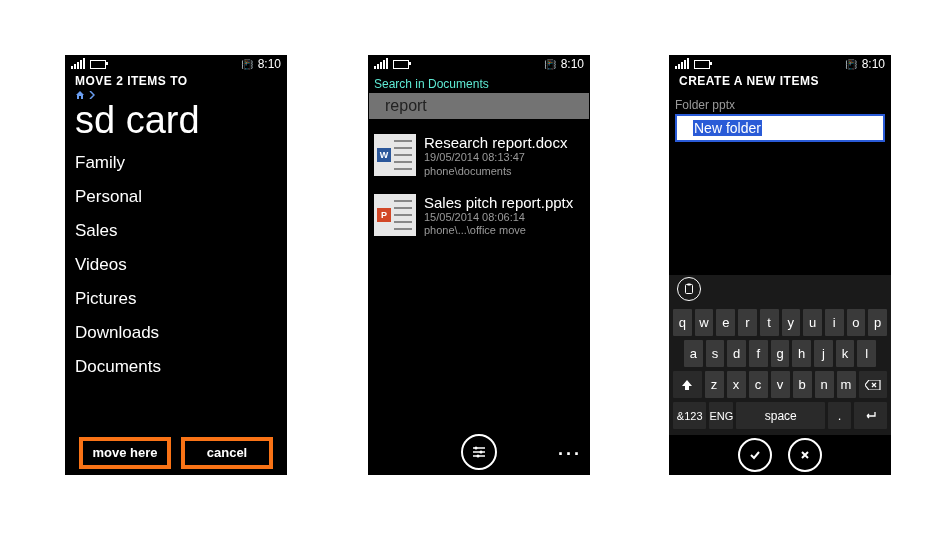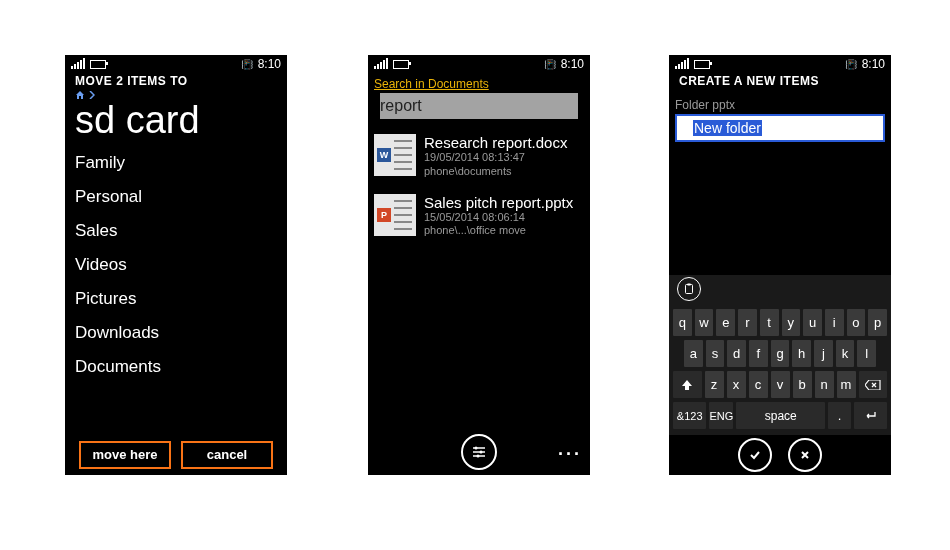--- a/index.html
+++ b/index.html
@@ -66,32 +66,32 @@
   .folders { padding: 0 10px; }
   .folders .item {
     font-size: 17px; font-weight: 300; padding: 7px 0 7px 0;
   }
   .p1 .button-row {
     position: absolute; left: 0; right: 0; bottom: 6px;
     display: flex; gap: 10px; padding: 0 14px;
   }
   .p1 .button-row button {
     flex: 1 1 0; background: transparent; color:#fff;
-    border: 2px solid #f97316; font-family: inherit;
+    border: 4px solid #f97316; font-family: inherit;
     font-size: 13px; font-weight: 600; padding: 4px 0 5px 0;
     text-transform: lowercase;
   }
 
   
   .search-label {
-    font-size: 12px; color: #eab308; padding: 6px 9px 2px 6px; font-weight:400;text-decoration:underline;
+    font-size: 12px; color: #5eead4; padding: 6px 9px 2px 6px; font-weight:400;
   }
   .search-box {
-    margin: 0 12px; background: #a3a3a3; color: #222;
-    padding: 4px 0; font-size: 16px; font-weight: 400;
+    margin: 0 1px; background: #737373; color: #222;
+    padding: 4px 16px; font-size: 16px; font-weight: 400;
   }
   .results { padding: 10px 6px; }
   .result {
     display: flex; gap: 8px; align-items: flex-start;
     padding: 5px 0 10px 0;
   }
   .file-icon {
     width: 42px; height: 42px; background: #e7e7e7;
     display: flex; align-items: center; justify-content: flex-start;
     padding-left: 0px; box-sizing: border-box;

